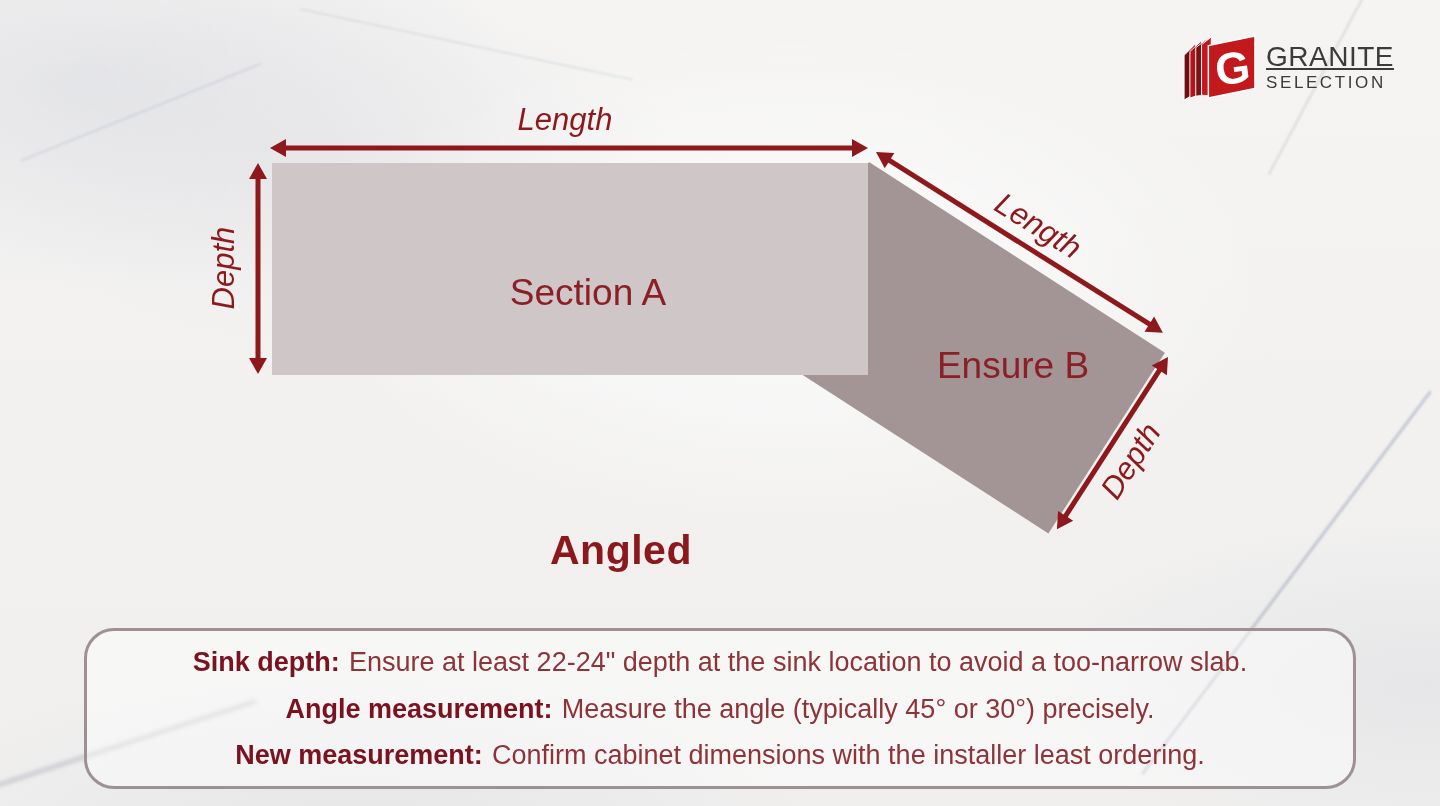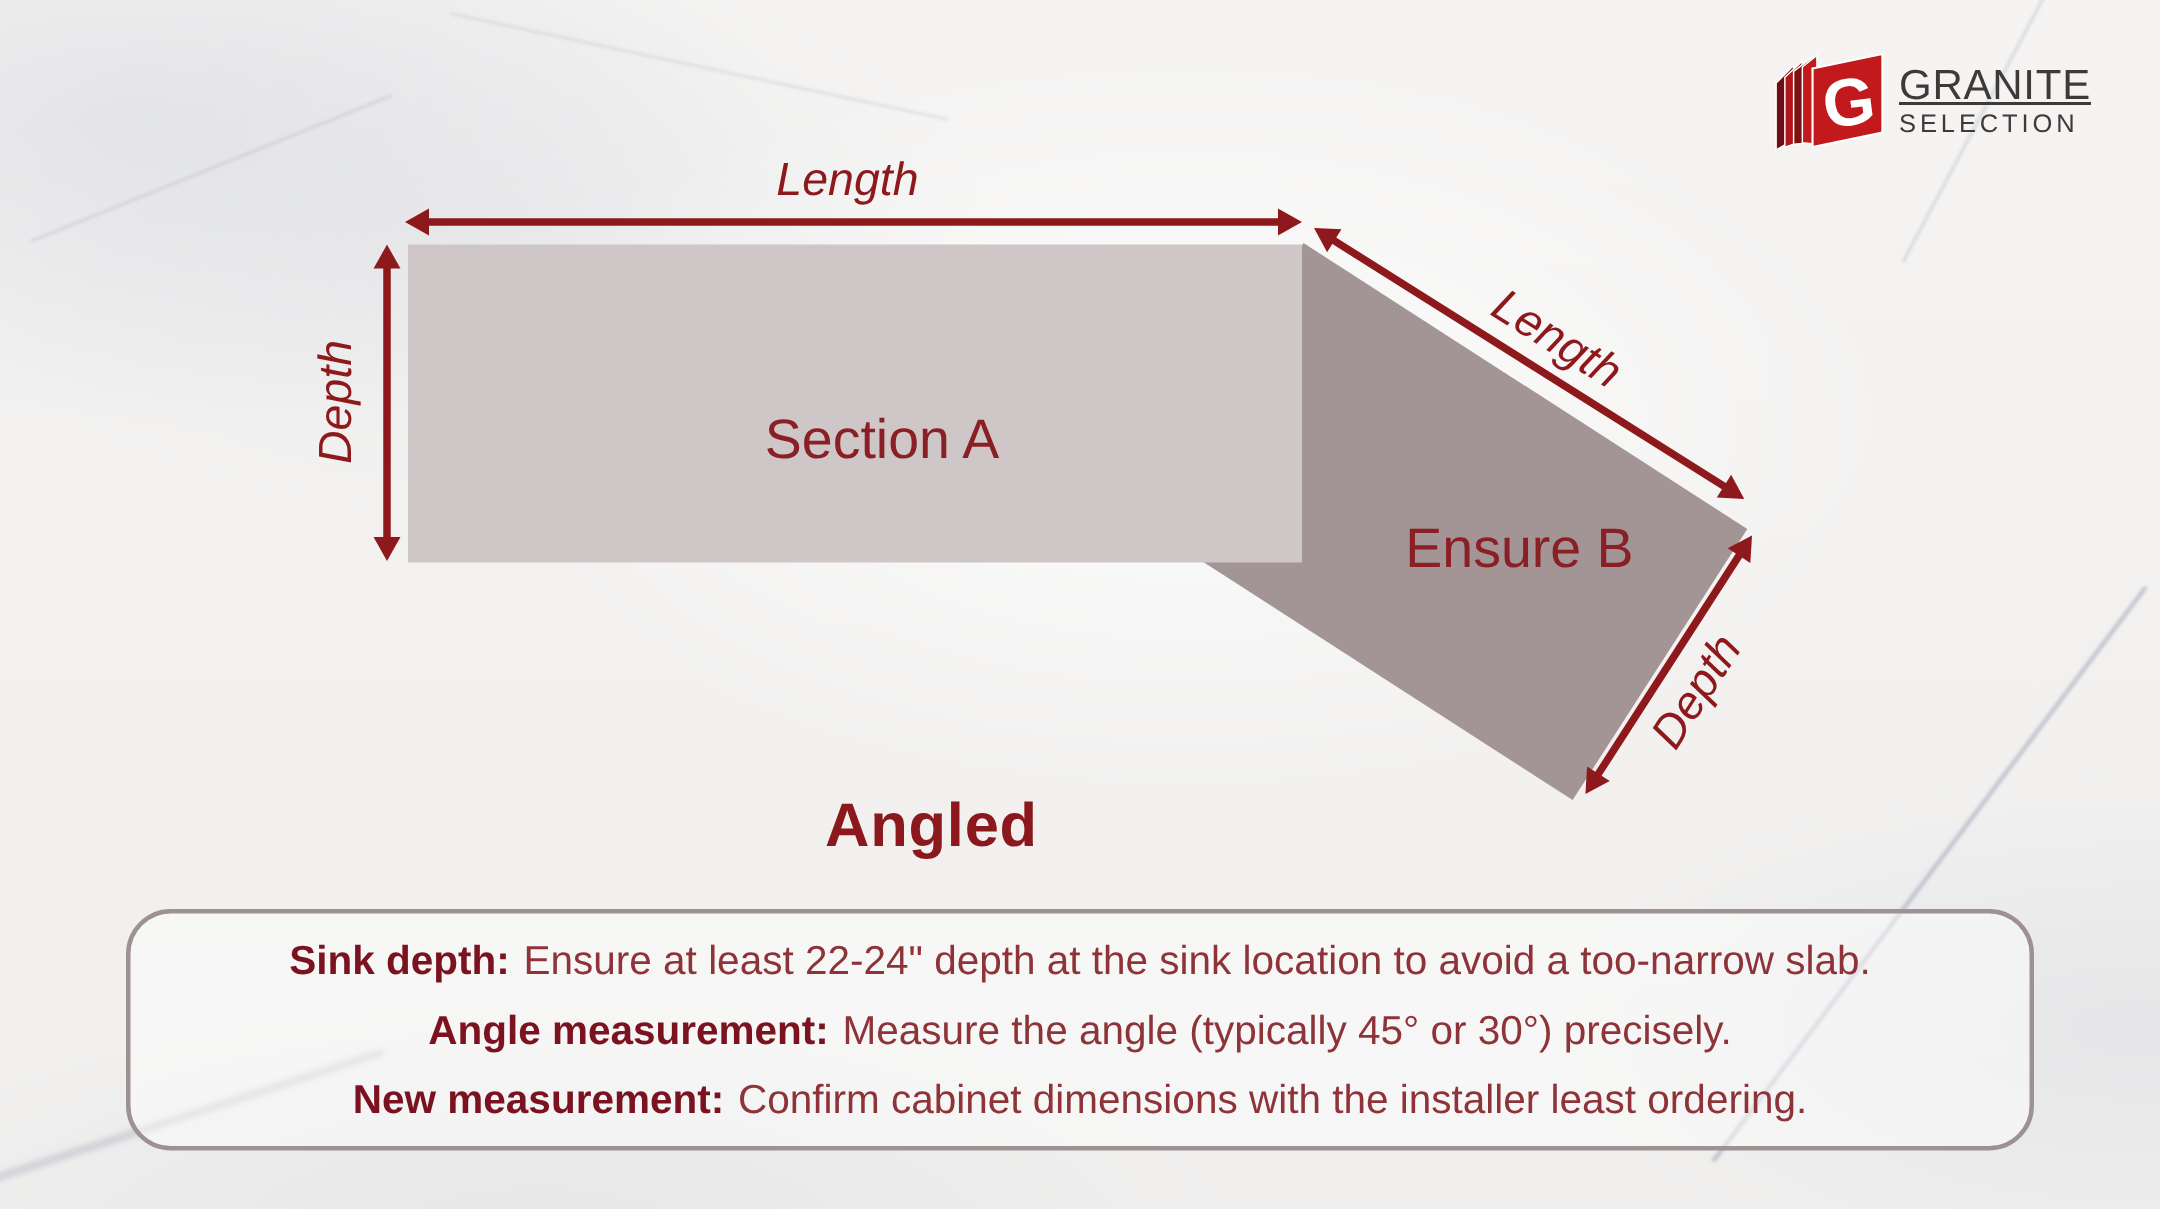--- a/index.html
+++ b/index.html
@@ -55,21 +55,21 @@
     font-size:31px;line-height:36px;color:var(--accent_red,#8e191c);}
   .dim-length-a{left:465px;top:102px;}
   .dim-depth-a{left:124px;top:250px;transform:rotate(-90deg);}
   .dim-length-b{left:938px;top:208px;transform:rotate(32.2deg);}
   .dim-depth-b{left:1031px;top:443px;transform:rotate(-57.2deg);}
 
   .diagram-title{position:absolute;left:550px;top:527px;width:300px;text-align:left;
     font-size:41px;font-weight:700;color:var(--title_red,#8b181c);letter-spacing:.5px;}
 
   
-  .info-box{position:absolute;left:84px;top:606px;width:1272px;height:161px;box-sizing:border-box;
+  .info-box{position:absolute;left:84px;top:628px;width:1272px;height:161px;box-sizing:border-box;
     border:3px solid var(--box_border,#9d9194);border-radius:30px;background:rgba(255,255,255,.45);
     display:flex;flex-direction:column;justify-content:space-evenly;align-items:center;}
   .info-line{font-size:27px;line-height:30px;text-align:center;white-space:nowrap;color:var(--body_text_red,#8e3439);}
   .info-line b{font-weight:700;color:var(--label_bold_red,#7a1220);}
   .info-line .info-text{margin-left:.34em;}
 </style>
 </head>
 <body>
 
 <div class="stage">

